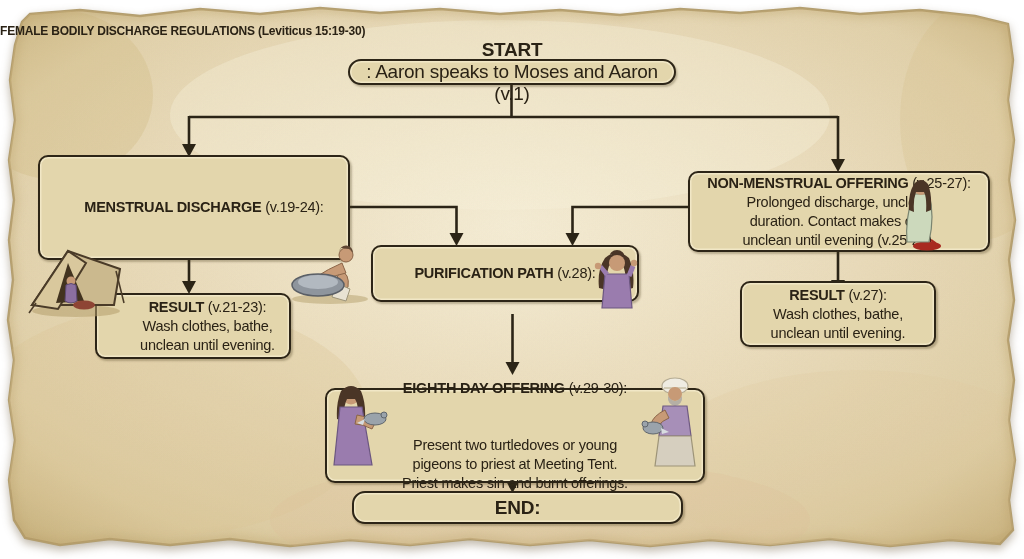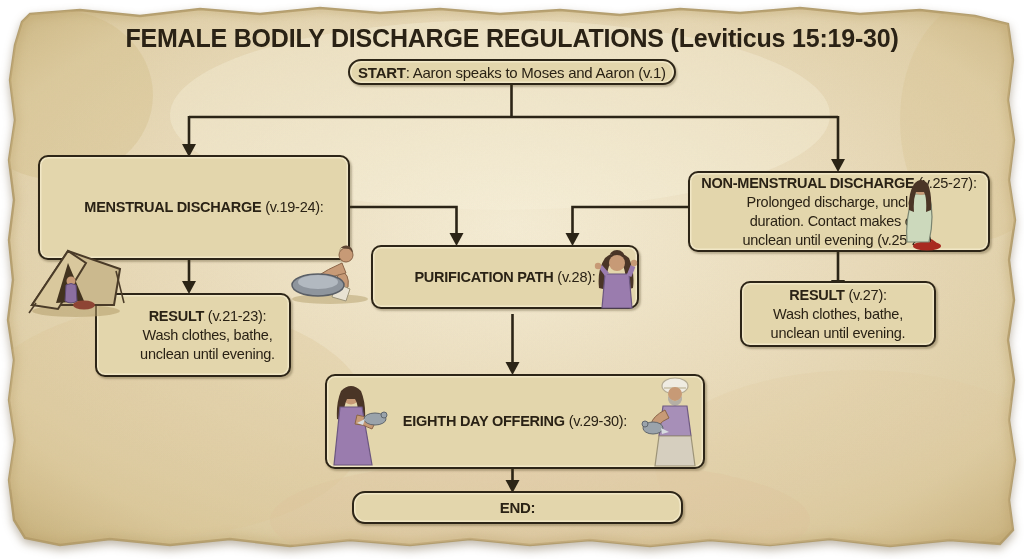--- a/index.html
+++ b/index.html
@@ -7,46 +7,46 @@
   .stage{
     position:relative; width:1024px; height:559px; overflow:hidden;
     background:#ffffff;
     font-family:"Liberation Sans", sans-serif;
     color:#2a2215;
   }
   .parchment-svg{ position:absolute; left:0; top:0;
     filter:drop-shadow(0 4px 5px rgba(95,75,40,.40)); }
   .arrows{ position:absolute; left:0; top:0; pointer-events:none; }
   .title{
-    position:absolute; left:0; right:0; top:24px; text-align:center;
-    font-weight:bold; font-size:25px; letter-spacing:-0.2px; color:#2a2215;
+    position:absolute; left:0; right:0; top:24px; text-align:left;
+    font-weight:bold; font-size:12px; letter-spacing:-0.2px; color:#2a2215;
   }
   .node{
     position:absolute;
     background:#e3d6ac;
     border:2.5px solid #2d2517;
     border-radius:10px;
     box-shadow: inset 0 0 0 1.5px #f1e7c6, 1.5px 2px 2px rgba(70,55,25,.30);
     display:flex; flex-direction:column; align-items:center; justify-content:center;
     text-align:center; letter-spacing:-0.25px;
   }
-  .pill{ flex-direction:row; border-radius:13px; font-size:15px; }
+  .pill{ flex-direction:column; border-radius:13px; font-size:19px; }
   .pill .b{ font-weight:bold; }
   .hdr{ font-size:14.5px; line-height:19px; }
   .hdr .b{ font-weight:bold; }
   .hdr .ref{ font-weight:normal; }
   .body{ font-size:14.5px; line-height:19px; white-space:pre-line; }
 
   .n-start{ left:348px; top:59px;  width:328px; height:26px; }
   .n-menstrual{ left:38px;  top:155px; width:312px; height:105px;padding-left:20px; }
   .n-nonmenstrual{ left:688px; top:171px; width:302px; height:81px; }
-  .n-purification{ left:371px; top:245px; width:268px; height:64px; }
-  .n-result-left{ left:95px;  top:293px; width:196px; height:84px;padding-left:29px; }
+  .n-purification{ left:371px; top:245px; width:268px; height:57px; }
+  .n-result-left{ left:95px;  top:293px; width:196px; height:66px;padding-left:29px; }
   .n-result-right{ left:740px; top:281px; width:196px; height:66px; }
-  .n-eighth{ left:325px; top:374px; width:380px; height:95px;gap:38px; }
+  .n-eighth{ left:325px; top:388px; width:380px; height:95px;gap:38px; }
   .n-end{ left:352px; top:491px; width:331px; height:33px; }
 
   .illus{ position:absolute; z-index:5; }
   .i-tent{ left:26px;  top:241px; }
   .i-wash{ left:290px; top:243px; }
   .i-count{ left:593px; top:250px; }
   .i-green{ left:897px; top:178px; }
   .i-dove-woman{ left:327px; top:383px; }
   .i-priest{ left:641px; top:376px; }
 </style>
@@ -125,21 +125,21 @@
   <div class="node pill n-start">
     <span class="b">START</span>
       <span>: Aaron speaks to Moses and Aaron (v.1)</span>
   </div>
 
   <div class="node n-menstrual">
     <div class="hdr"><span class="b">MENSTRUAL DISCHARGE</span><span class="ref"> (v.19-24):</span></div>
   </div>
 
   <div class="node n-nonmenstrual">
-    <div class="hdr"><span class="b">NON-MENSTRUAL DISCHARGE</span><span class="ref"> (v.25-27):</span></div>
+    <div class="hdr"><span class="b">NON-MENSTRUAL OFFERING</span><span class="ref"> (v.25-27):</span></div>
     <div class="body">Prolonged discharge, unclean
 duration. Contact makes one
 unclean until evening (v.25-27).</div>
   </div>
 
   <div class="node n-purification">
     <div class="hdr"><span class="b">PURIFICATION PATH</span><span class="ref"> (v.28):</span></div>
   </div>
 
   <div class="node n-result-left">
@@ -149,20 +149,23 @@
   </div>
 
   <div class="node n-result-right">
     <div class="hdr"><span class="b">RESULT</span><span class="ref"> (v.27):</span></div>
     <div class="body">Wash clothes, bathe,
 unclean until evening.</div>
   </div>
 
   <div class="node n-eighth">
     <div class="hdr"><span class="b">EIGHTH DAY OFFERING</span><span class="ref"> (v.29-30):</span></div>
+    <div class="body">Present two turtledoves or young
+pigeons to priest at Meeting Tent.
+Priest makes sin and burnt offerings.</div>
   </div>
 
   <div class="node pill n-end">
     <span class="b">END:</span>
   </div>
 
   <svg class="illus i-tent" width="102" height="78" viewBox="0 0 102 78">
     <ellipse cx="50" cy="70" rx="44" ry="6" fill="#b49f6b" opacity="0.55"></ellipse>
     <polygon points="6,64 42,10 94,28 88,64" fill="#cbb98e" stroke="#4a3b28" stroke-width="2"></polygon>
     <polygon points="6,64 42,10 60,22 32,68" fill="#d9c89d" stroke="#4a3b28" stroke-width="2"></polygon>

